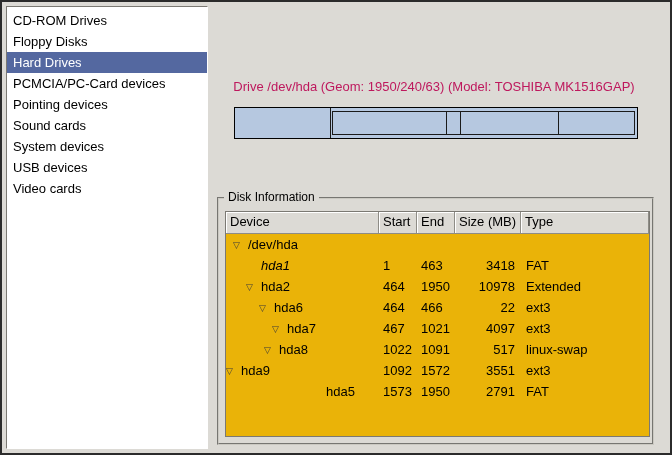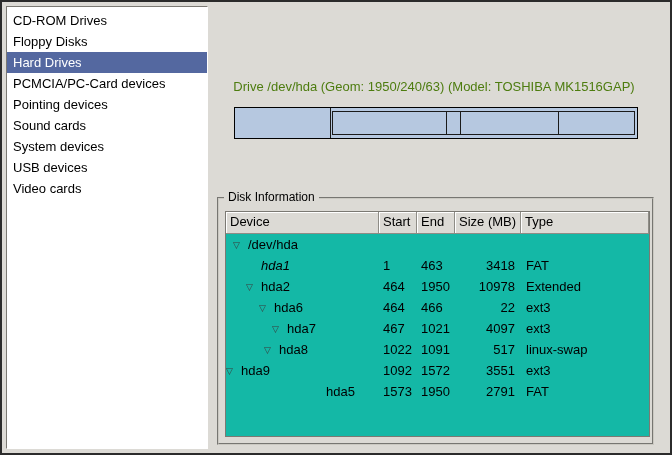--- a/index.html
+++ b/index.html
@@ -34,21 +34,21 @@
     color:#000;
     white-space:nowrap;
     cursor:default;
   }
   .sb-item.selected { background:#5468a0; color:#ffffff; }
 
   
   .drive-title {
     position:absolute; left:208px; top:77px; width:448px;
     text-align:center;
-    font-size:13px; color:#4d7c0f;
+    font-size:13px; color:#be185d;
   }
 
   
   .disk-bar {
     position:absolute; left:232px; top:105px;
     width:404px; height:32px;
     box-sizing:border-box;
     background:#b6c8e0;
     border:1px solid #000;
   }
@@ -76,21 +76,21 @@
     background:#dcdad5;
     padding:0 4px;
     font-size:12px; color:#000;
   }
 
   
   .table {
     position:absolute; left:6px; top:12px;
     width:425px; height:226px;
     box-sizing:border-box;
-    background:#14b8a6;
+    background:#eab308;
     border:1px solid #7b7973;
     overflow:hidden;
   }
   .thead { display:flex; height:22px; box-sizing:border-box; }
   .th {
     box-sizing:border-box;
     height:22px; line-height:20px;
     background:#dcdad5;
     font-size:13px; color:#000;
     padding-left:4px;

